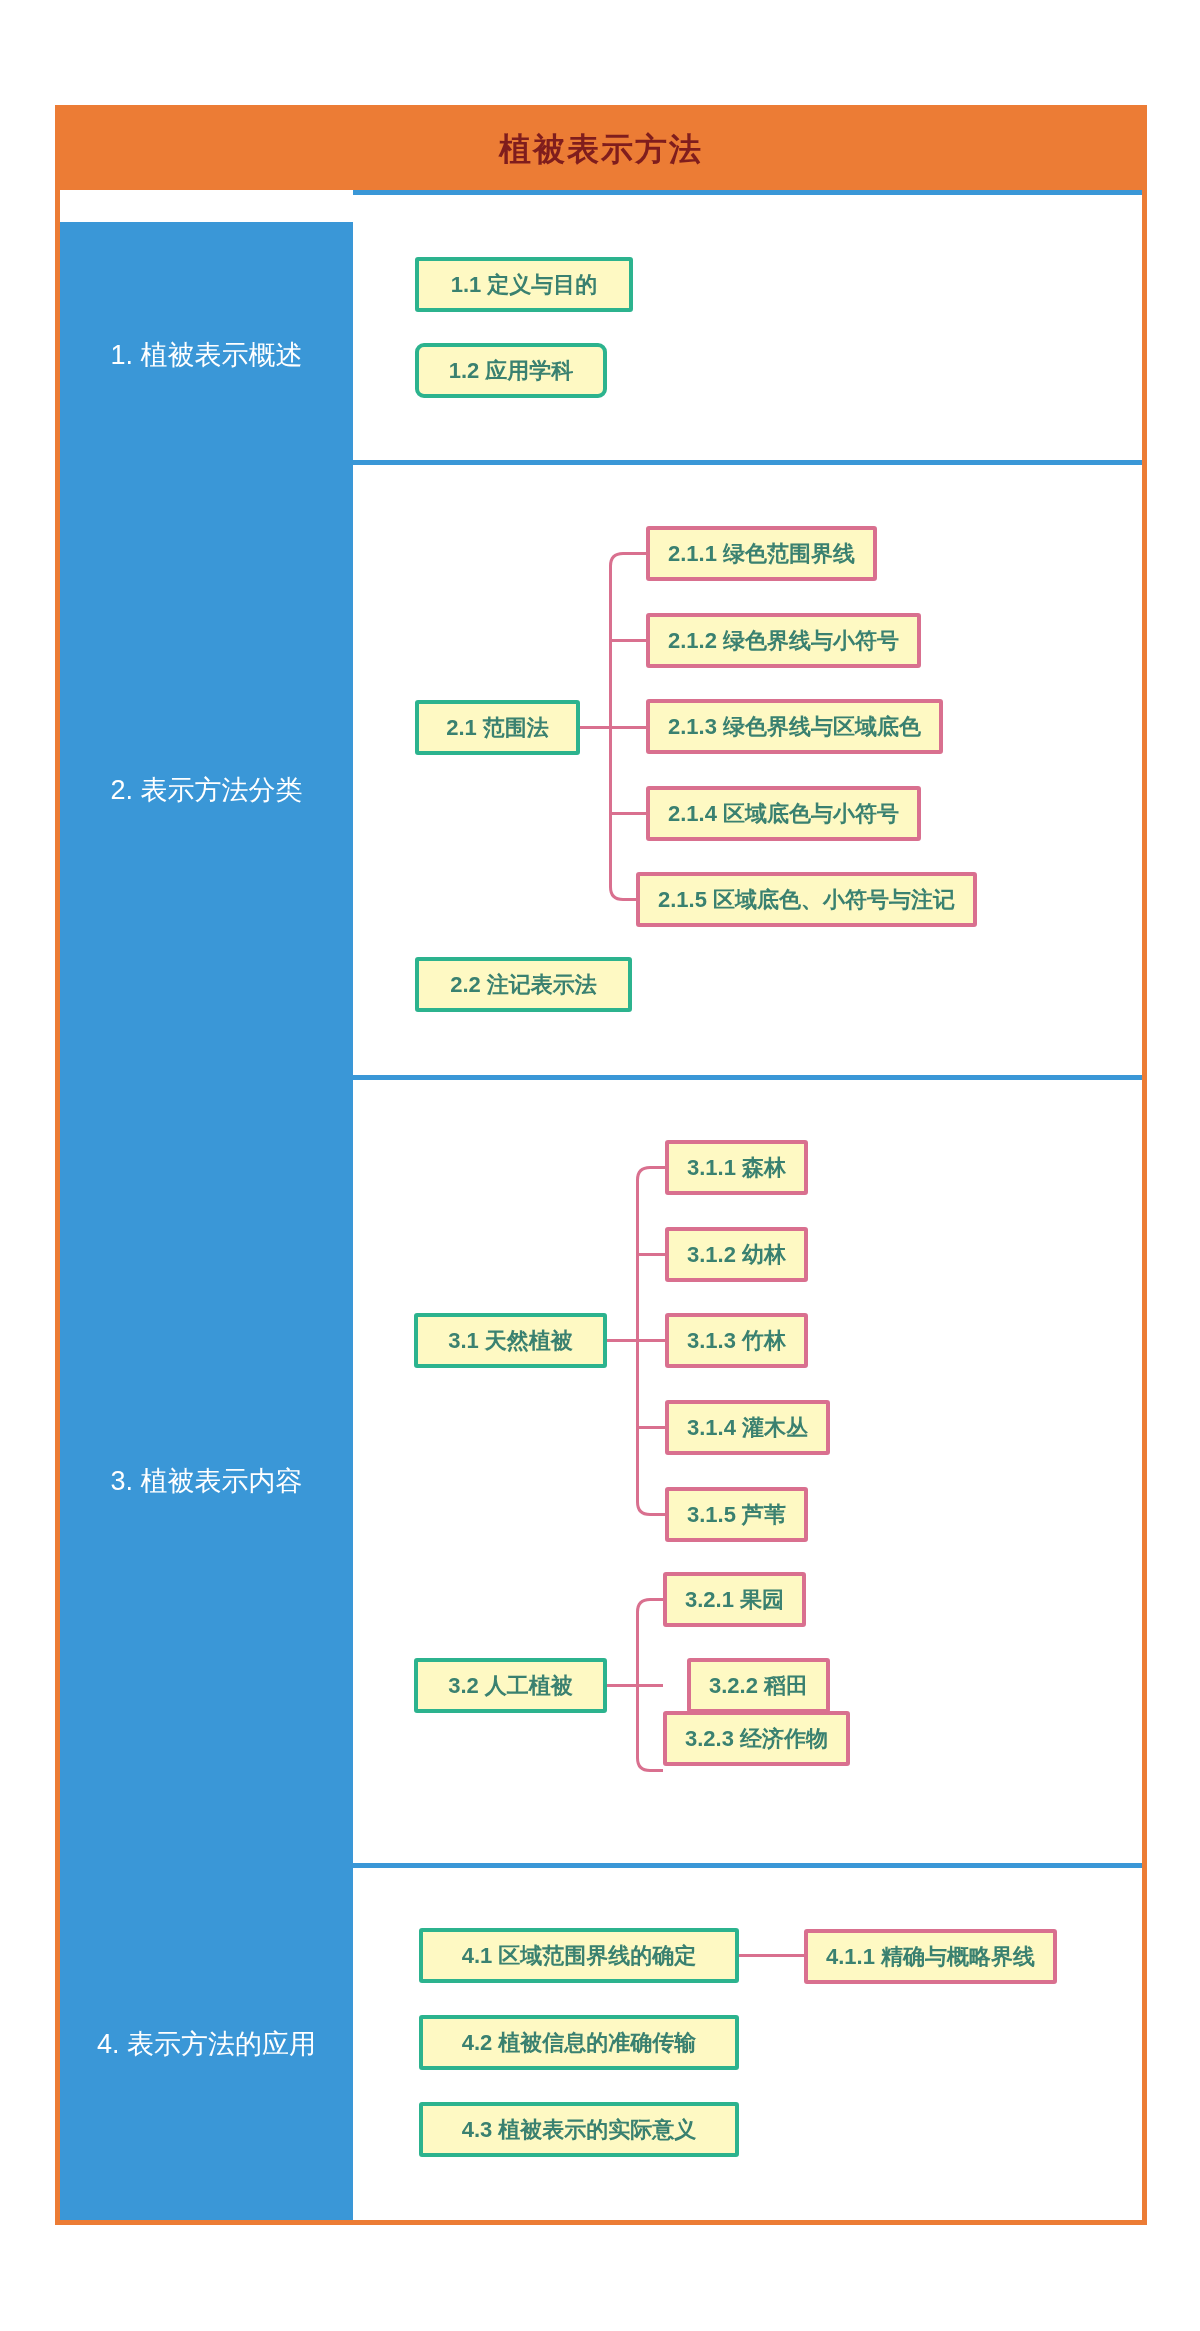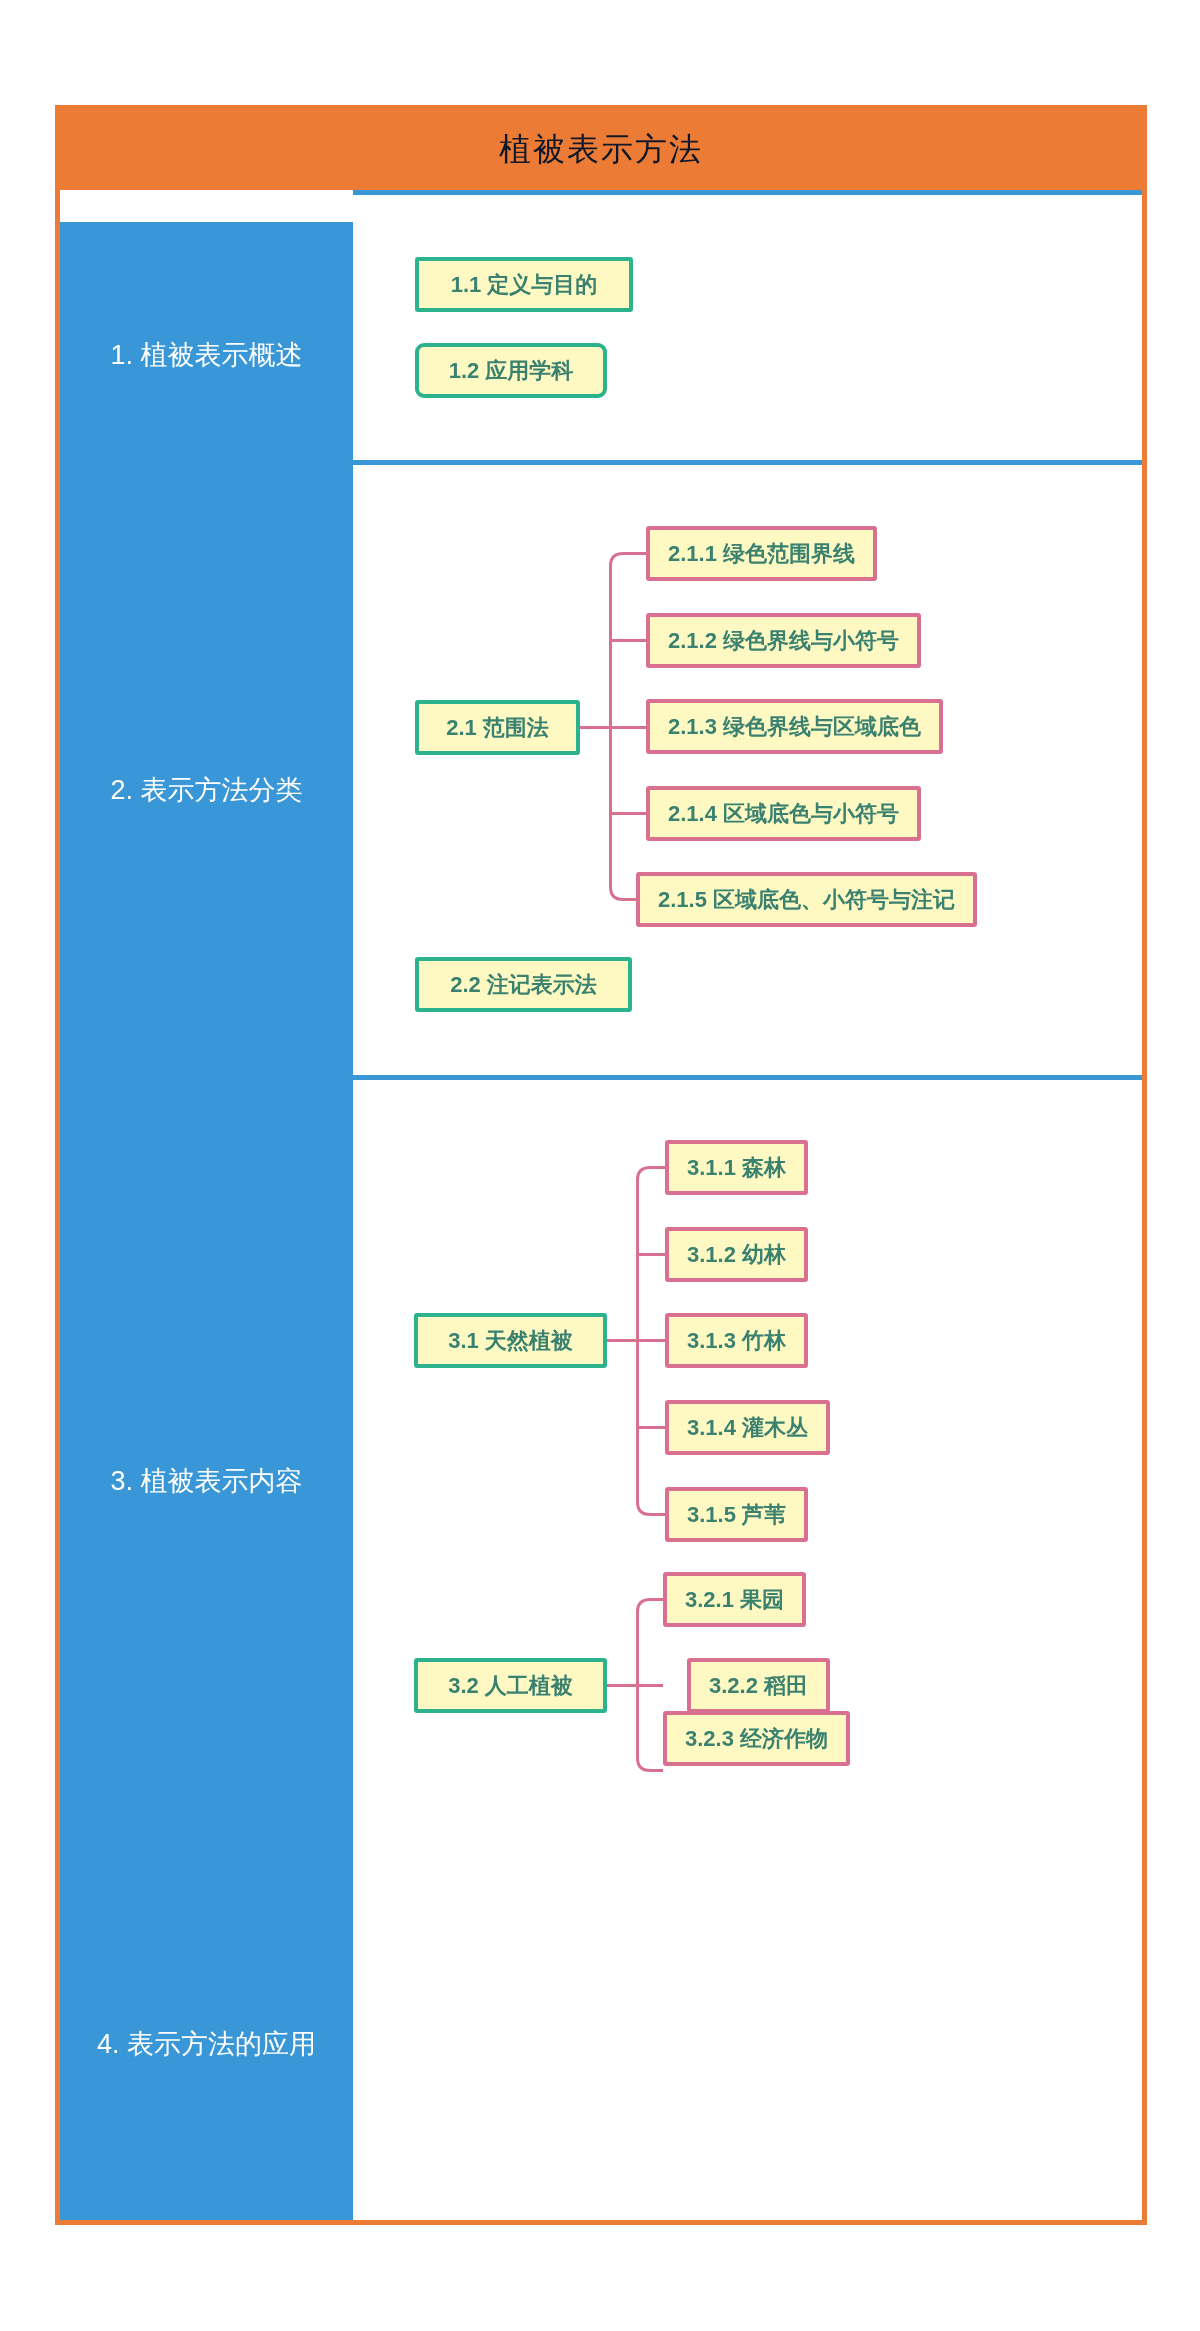--- a/index.html
+++ b/index.html
@@ -7,21 +7,21 @@
   .page { position:relative; width:1200px; height:2331px; background:#ffffff; overflow:hidden; }
 
   .board {
     position:absolute; left:55px; top:105px; width:1092px; height:2120px;
     border:5px solid #EC7C35; background:#ffffff;
   }
   .titlebar {
     height:80px; background:#EC7C35; display:flex; align-items:center; justify-content:center;
   }
   .titlebar .title {
-    color:#0f172a; font-size:32px; font-weight:400; letter-spacing:2px;
+    color:#7f1d1d; font-size:32px; font-weight:700; letter-spacing:2px;
   }
   .body { display:flex; height:2030px; }
 
   .sidebar { width:293px; background:#3A97D7; display:flex; flex-direction:column;margin-top:32px; }
   .side-cell { display:flex; align-items:center; justify-content:center; }
   .side-cell .side-label { color:#ffffff; font-size:27px; text-align:center; padding:0 10px; }
   .side-cell.s1 { height:270px; }
   .side-cell.s2 { height:615px; }
   .side-cell.s3 { height:788px; }
   .side-cell.s4 { height:357px; }
@@ -111,17 +111,26 @@
           <div class="node n3" style="left:312px; top:152px;">3.1.2 幼林</div>
           <div class="node n3" style="left:312px; top:238px;">3.1.3 竹林</div>
           <div class="node n3" style="left:312px; top:325px;">3.1.4 灌木丛</div>
           <div class="node n3" style="left:312px; top:412px;">3.1.5 芦苇</div>
           <div class="node n2" style="left:61px; top:583px; width:193px;">3.2 人工植被</div>
           <div class="node n3" style="left:310px; top:497px;">3.2.1 果园</div>
           <div class="node n3" style="left:310px; top:583px;margin-left:24px;">3.2.2 稻田</div>
           <div class="node n3" style="left:310px; top:636px;">3.2.3 经济作物</div>
         </div>
 
+        <div class="sec h4">
+          <svg class="wires" width="789" height="357" viewBox="0 0 789 357">
+            <path d="M386 92.5 H451"></path>
+          </svg>
+          <div class="node n2" style="left:66px; top:65px; width:320px;">4.1 区域范围界线的确定</div>
+          <div class="node n3" style="left:451px; top:66px;">4.1.1 精确与概略界线</div>
+          <div class="node n2" style="left:66px; top:152px; width:320px;">4.2 植被信息的准确传输</div>
+          <div class="node n2" style="left:66px; top:239px; width:320px;">4.3 植被表示的实际意义</div>
+        </div>
 
       </div>
     </div>
   </div>
 </div>
 
 </body></html>

